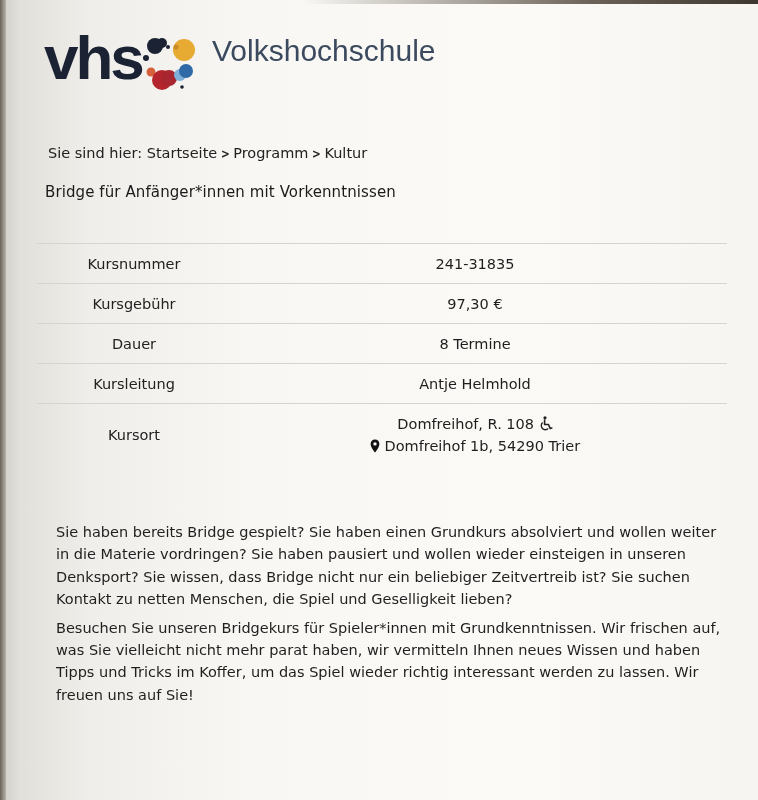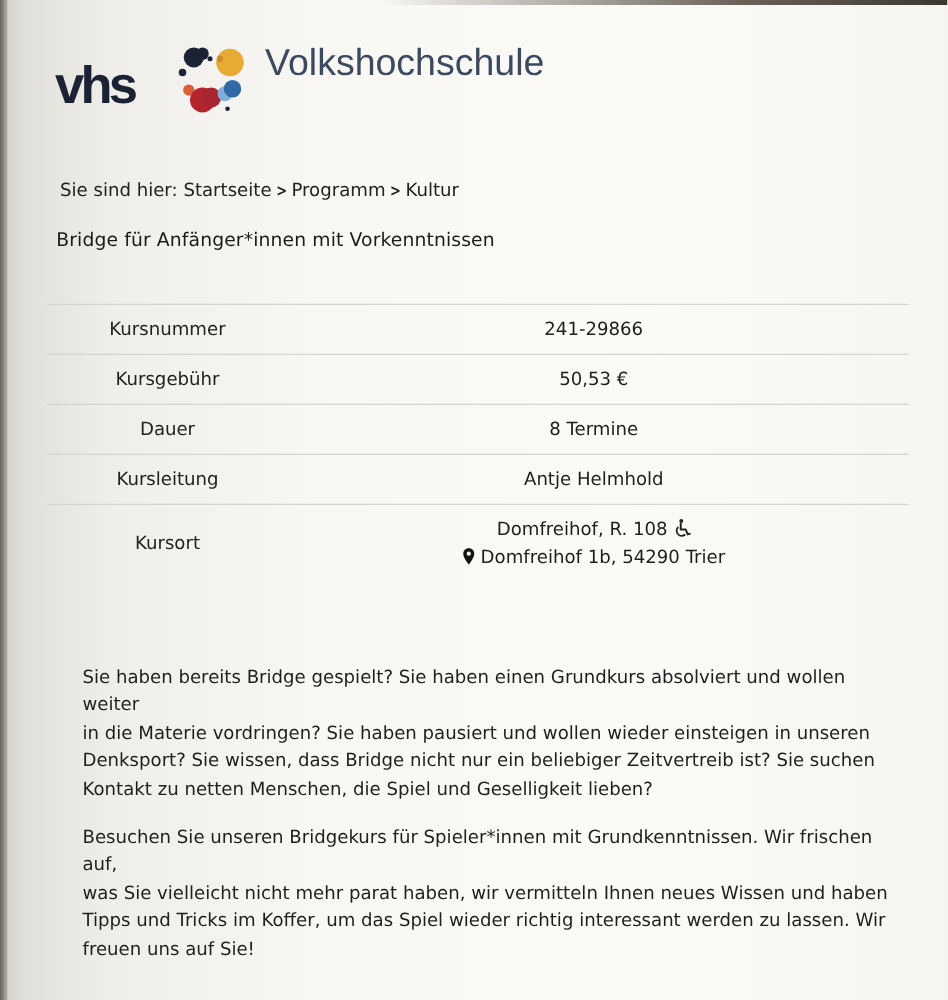--- a/index.html
+++ b/index.html
@@ -13,21 +13,21 @@
     position:absolute; left:0; top:0; width:758px; height:800px;
     background: linear-gradient(90deg, #cfcdc6 0px, #e2e0da 20px, #efeeea 90px, #f8f7f3 250px, #fbfaf7 520px, #f6f5f1 758px);
   }
   .topedge { position:absolute; left:0; top:0; width:758px; height:4px;
     background: linear-gradient(90deg, rgba(0,0,0,0) 40%, #6b6258 78%, #3d3730 100%); }
   .leftedge { position:absolute; left:0; top:0; width:6px; height:800px;
     background: linear-gradient(90deg, #6b6259, #b8b4ac); }
 
   .logo { position:absolute; left:44px; top:34px; height:60px; width:360px; }
   .logo-vhs { position:absolute; left:0; top:-6px; font-family:"Liberation Sans", sans-serif;
-    font-weight:bold; font-size:42px; letter-spacing:-3px; color:#1a2233; line-height:60px;margin-top:10px; }
+    font-weight:bold; font-size:62px; letter-spacing:-3px; color:#1a2233; line-height:60px; }
   .logo-dots { position:absolute; left:96px; top:0; width:62px; height:60px; }
   .logo-name { position:absolute; left:168px; top:6px; font-family:"Liberation Sans", sans-serif;
     font-size:30px; line-height:22px; color:#3b4a5e; }
 
   .breadcrumb { position:absolute; left:48px; top:145px; font-size:14.5px; color:#222;
     display:flex; align-items:center; }
   .breadcrumb .sep { font-weight:bold; margin:0 2px 0 3px; font-size:13px; transform:scaleX(0.8); display:inline-block; }
   .breadcrumb a { color:#222; text-decoration:none; }
 
   h1 { position:absolute; left:45px; top:183px; margin:0; font-weight:normal; font-size:15px;
@@ -37,21 +37,21 @@
     font-size:14.5px; }
   table.details td { border-top:1px solid #d6d4ce; padding:0 0 0 18px; height:39px; vertical-align:middle;text-align:center; }
   table.details tr:last-child td { border-bottom:none; height:62px; }
   table.details td.label { width:158px; color:#222; }
   table.details td.value { color:#1e1e1e; padding-left:10px; }
   .abbr { border-bottom:1.5px dotted #555; }
   .icon-inline { display:inline-block; vertical-align:-2px; }
 
   .desc { position:absolute; left:50px; top:515px; width:680px; font-size:14.5px; line-height:22.4px;
     color:#1f1f1f; }
-  .desc p { margin:16px; }
+  .desc p { margin:6px; }
 </style>
 </head>
 <body>
 
 <div class="paper"></div>
 <div class="topedge"></div>
 <div class="leftedge"></div>
 
 <div class="logo">
   <span class="logo-vhs">vhs</span>
@@ -82,25 +82,25 @@
   <span class="sep">&gt;</span>
   <a>Kultur</a>
 </nav>
 
 <h1>Bridge für Anfänger*innen mit Vorkenntnissen</h1>
 
 <table class="details">
   <tbody>
       <tr>
     <td class="label">Kursnummer</td>
-    <td class="value">241-29866</td>
+    <td class="value">241-31835</td>
   </tr>
   <tr>
     <td class="label">Kursgebühr</td>
-    <td class="value">50,53 €</td>
+    <td class="value">97,30 €</td>
   </tr>
   <tr>
     <td class="label">Dauer</td>
     <td class="value">8 Termine</td>
   </tr>
   <tr>
     <td class="label">Kursleitung</td>
     <td class="value">Antje Helmhold</td>
   </tr>
   <tr>

